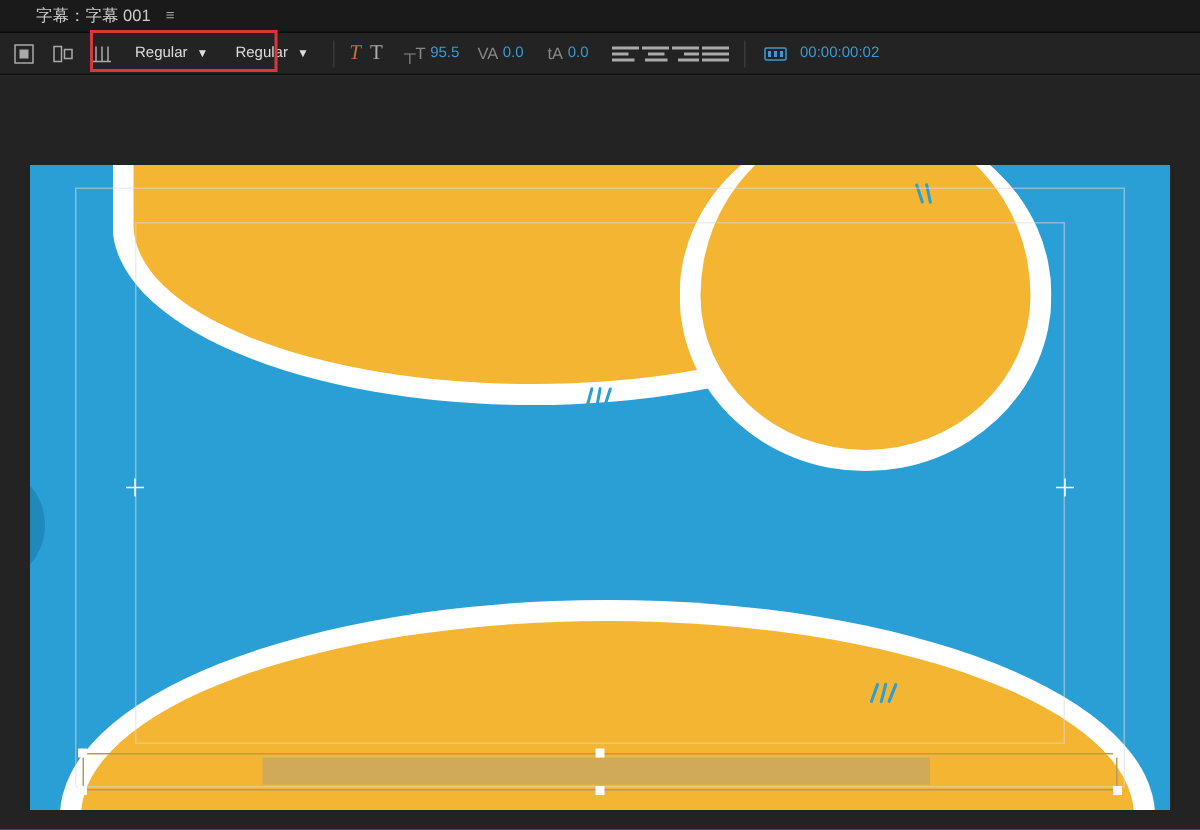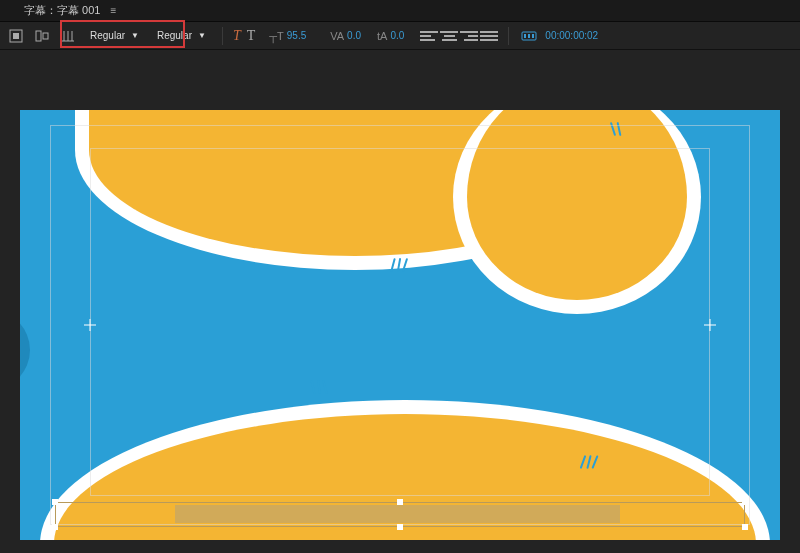--- a/index.html
+++ b/index.html
@@ -81,21 +81,21 @@
   <span class="sep"></span>
 
   <span class="text-icon active" style="font-style:italic">T</span>
   <span class="text-icon">T</span>
 
   <div class="num-field" style="margin-left:8px">
     <span class="ico">┬T</span>
     <span class="val">95.5</span>
   </div>
 
-  <div class="num-field" style="margin-left:18px">
+  <div class="num-field" style="margin-left:6px">
     <span class="ico">VA</span>
     <span class="val">0.0</span>
   </div>
 
   <div class="num-field" style="margin-left:10px">
     <span class="ico">tA</span>
     <span class="val">0.0</span>
   </div>
 
   <div class="align-grp">

